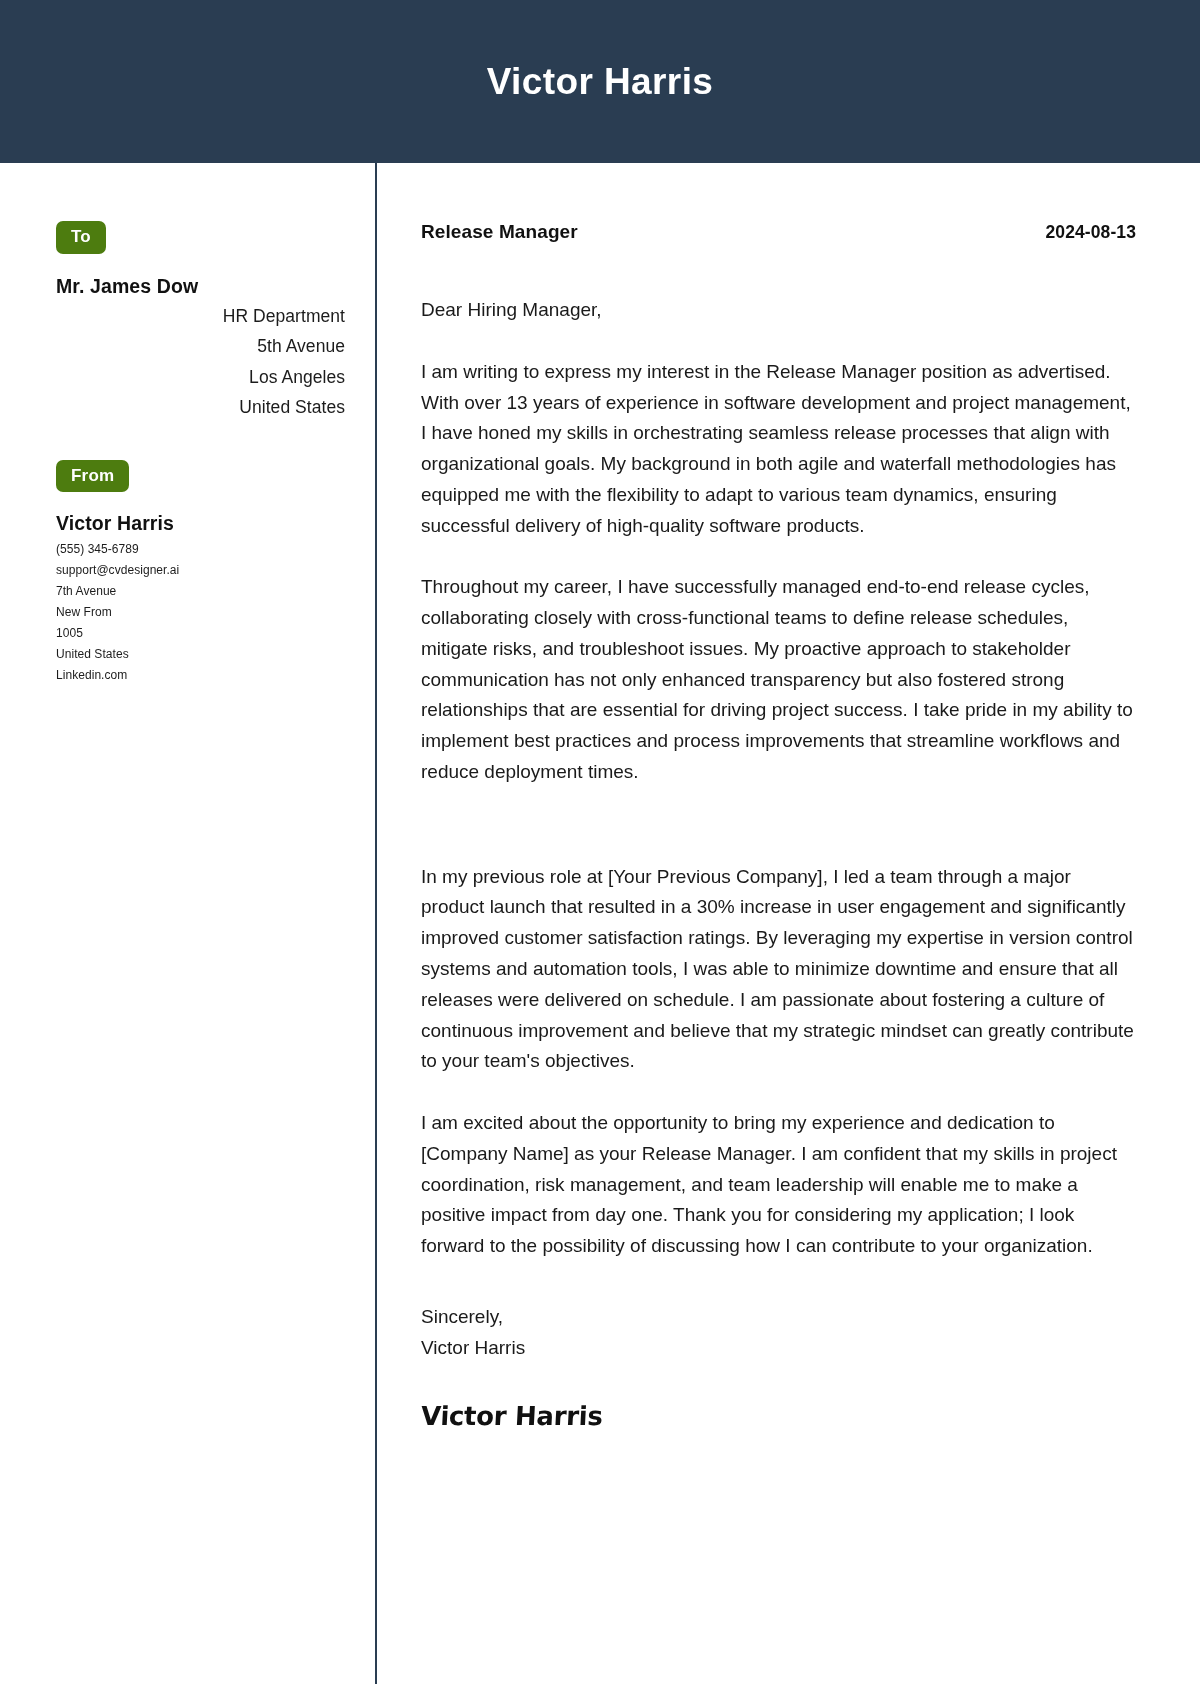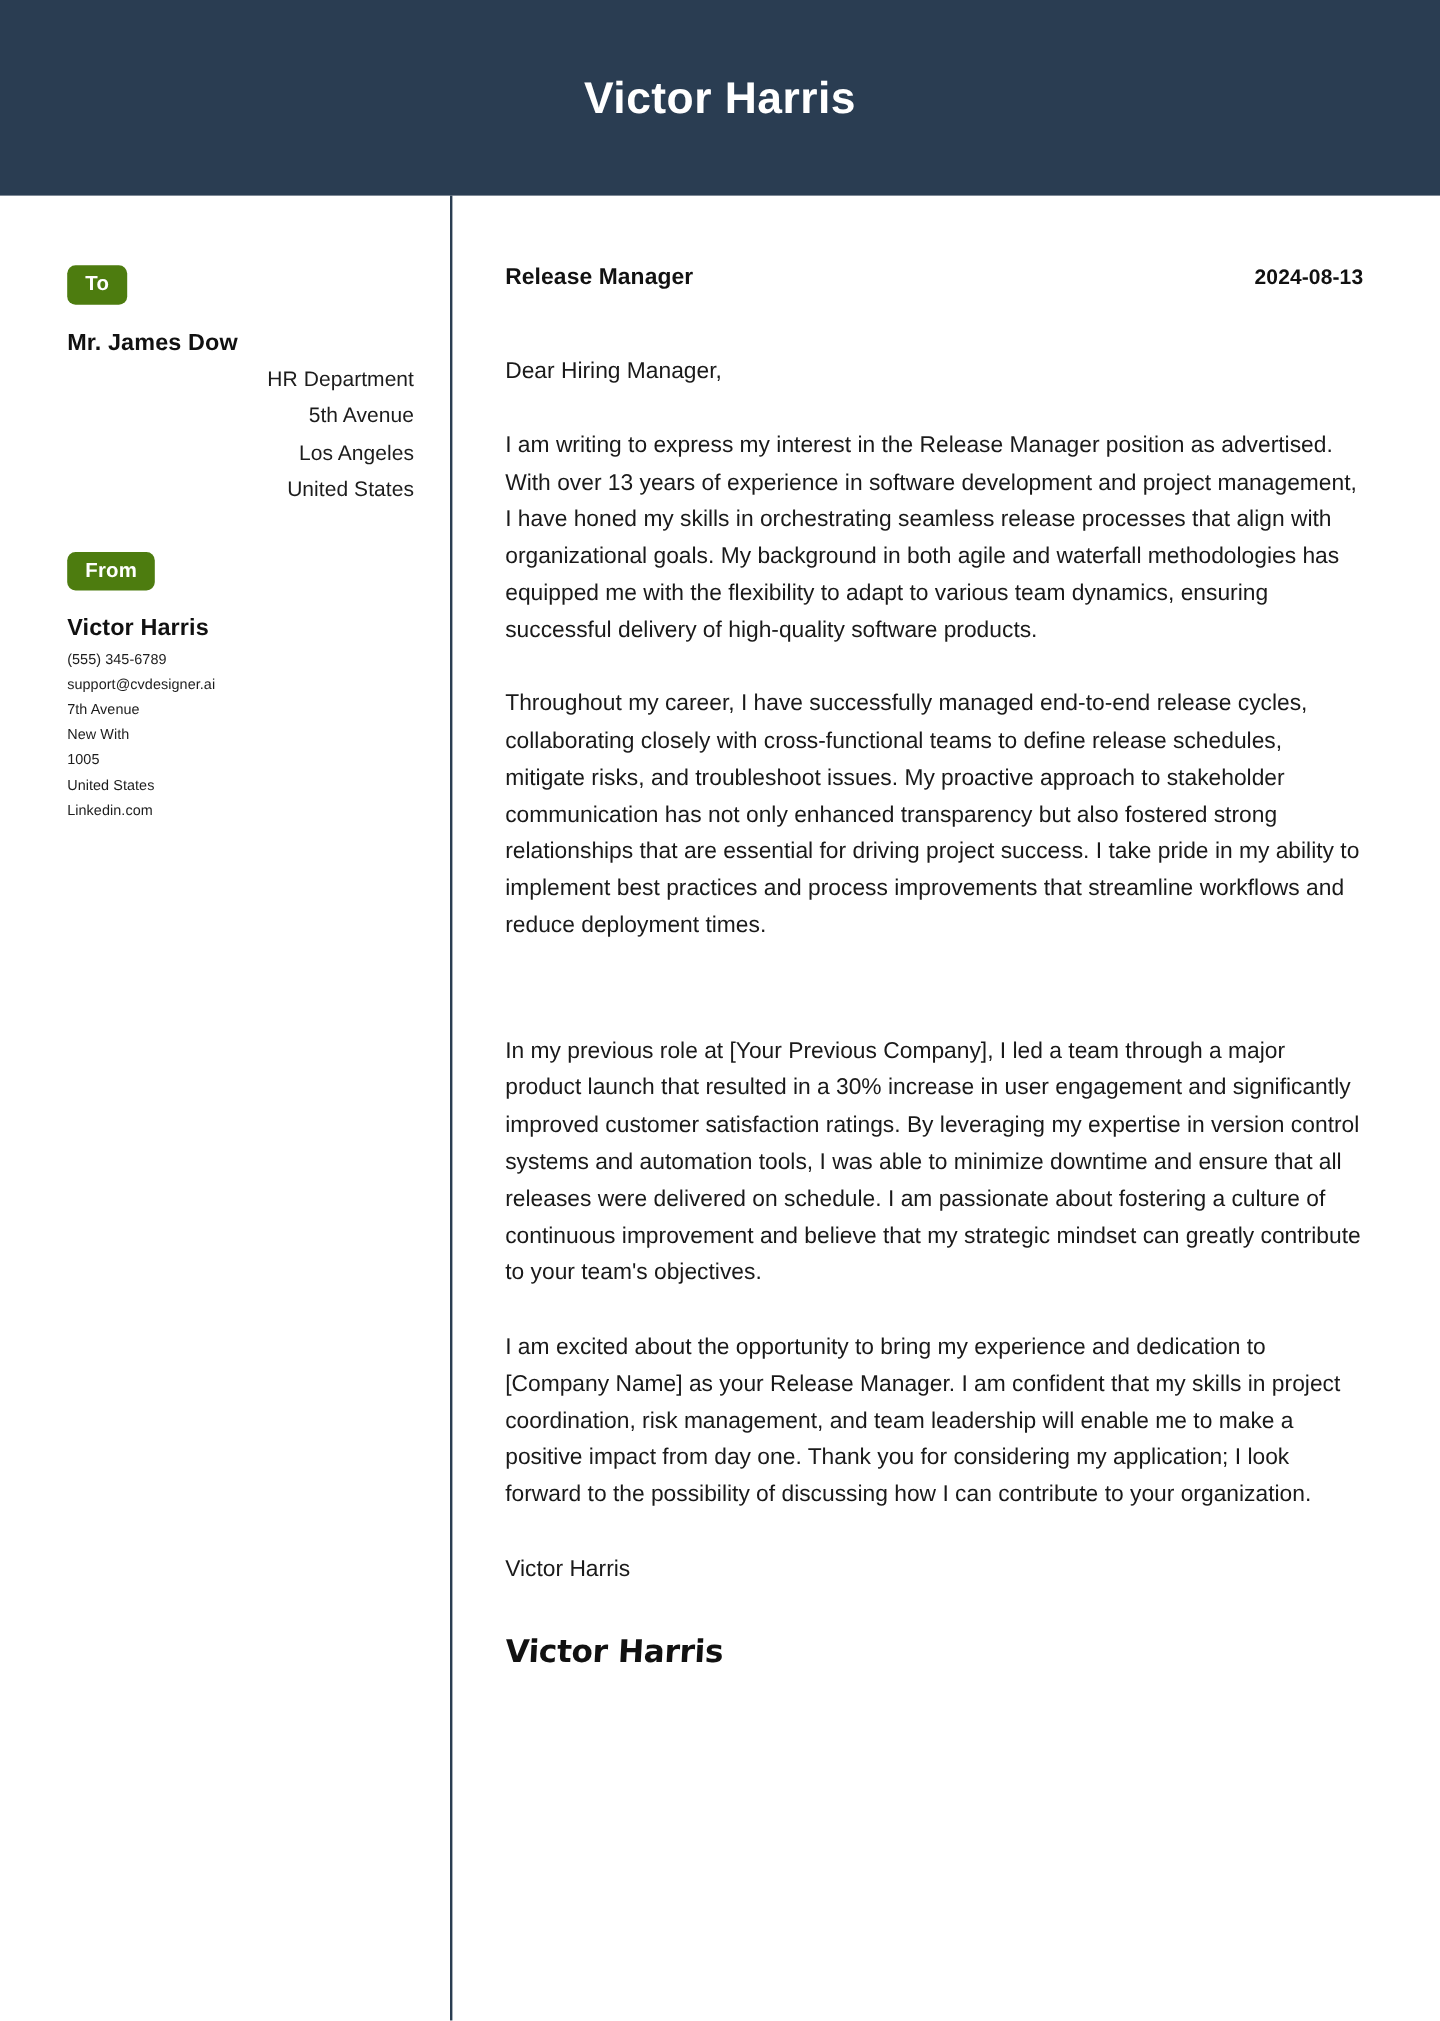--- a/index.html
+++ b/index.html
@@ -210,21 +210,21 @@
       </div>
 
       <div class="from-group">
         <span class="badge">From</span>
 
         <div class="from-block">
           <div class="from-name">Victor Harris</div>
           <div class="from-line">(555) 345-6789</div>
           <div class="from-line">support@cvdesigner.ai</div>
           <div class="from-line">7th Avenue</div>
-          <div class="from-line">New With</div>
+          <div class="from-line">New From</div>
           <div class="from-line">1005</div>
           <div class="from-line">United States</div>
           <div class="from-line">Linkedin.com</div>
         </div>
       </div>
 
     </aside>
 
     <div class="divider"></div>
 
@@ -238,20 +238,21 @@
       <p class="salutation">Dear Hiring Manager,</p>
 
       <p class="para">I am writing to express my interest in the Release Manager position as advertised. With over 13 years of experience in software development and project management, I have honed my skills in orchestrating seamless release processes that align with organizational goals. My background in both agile and waterfall methodologies has equipped me with the flexibility to adapt to various team dynamics, ensuring successful delivery of high-quality software products.</p>
 
       <p class="para gap-extra">Throughout my career, I have successfully managed end-to-end release cycles, collaborating closely with cross-functional teams to define release schedules, mitigate risks, and troubleshoot issues. My proactive approach to stakeholder communication has not only enhanced transparency but also fostered strong relationships that are essential for driving project success. I take pride in my ability to implement best practices and process improvements that streamline workflows and reduce deployment times.</p>
 
       <p class="para">In my previous role at [Your Previous Company], I led a team through a major product launch that resulted in a 30% increase in user engagement and significantly improved customer satisfaction ratings. By leveraging my expertise in version control systems and automation tools, I was able to minimize downtime and ensure that all releases were delivered on schedule. I am passionate about fostering a culture of continuous improvement and believe that my strategic mindset can greatly contribute to your team's objectives.</p>
 
       <p class="para">I am excited about the opportunity to bring my experience and dedication to [Company Name] as your Release Manager. I am confident that my skills in project coordination, risk management, and team leadership will enable me to make a positive impact from day one. Thank you for considering my application; I look forward to the possibility of discussing how I can contribute to your organization.</p>
 
+      <div class="closing">Sincerely,</div>
 
       <div class="closing-name">Victor Harris</div>
 
       <div class="signature">Victor Harris</div>
 
     </main>
 
   </div>
 </div>
 

